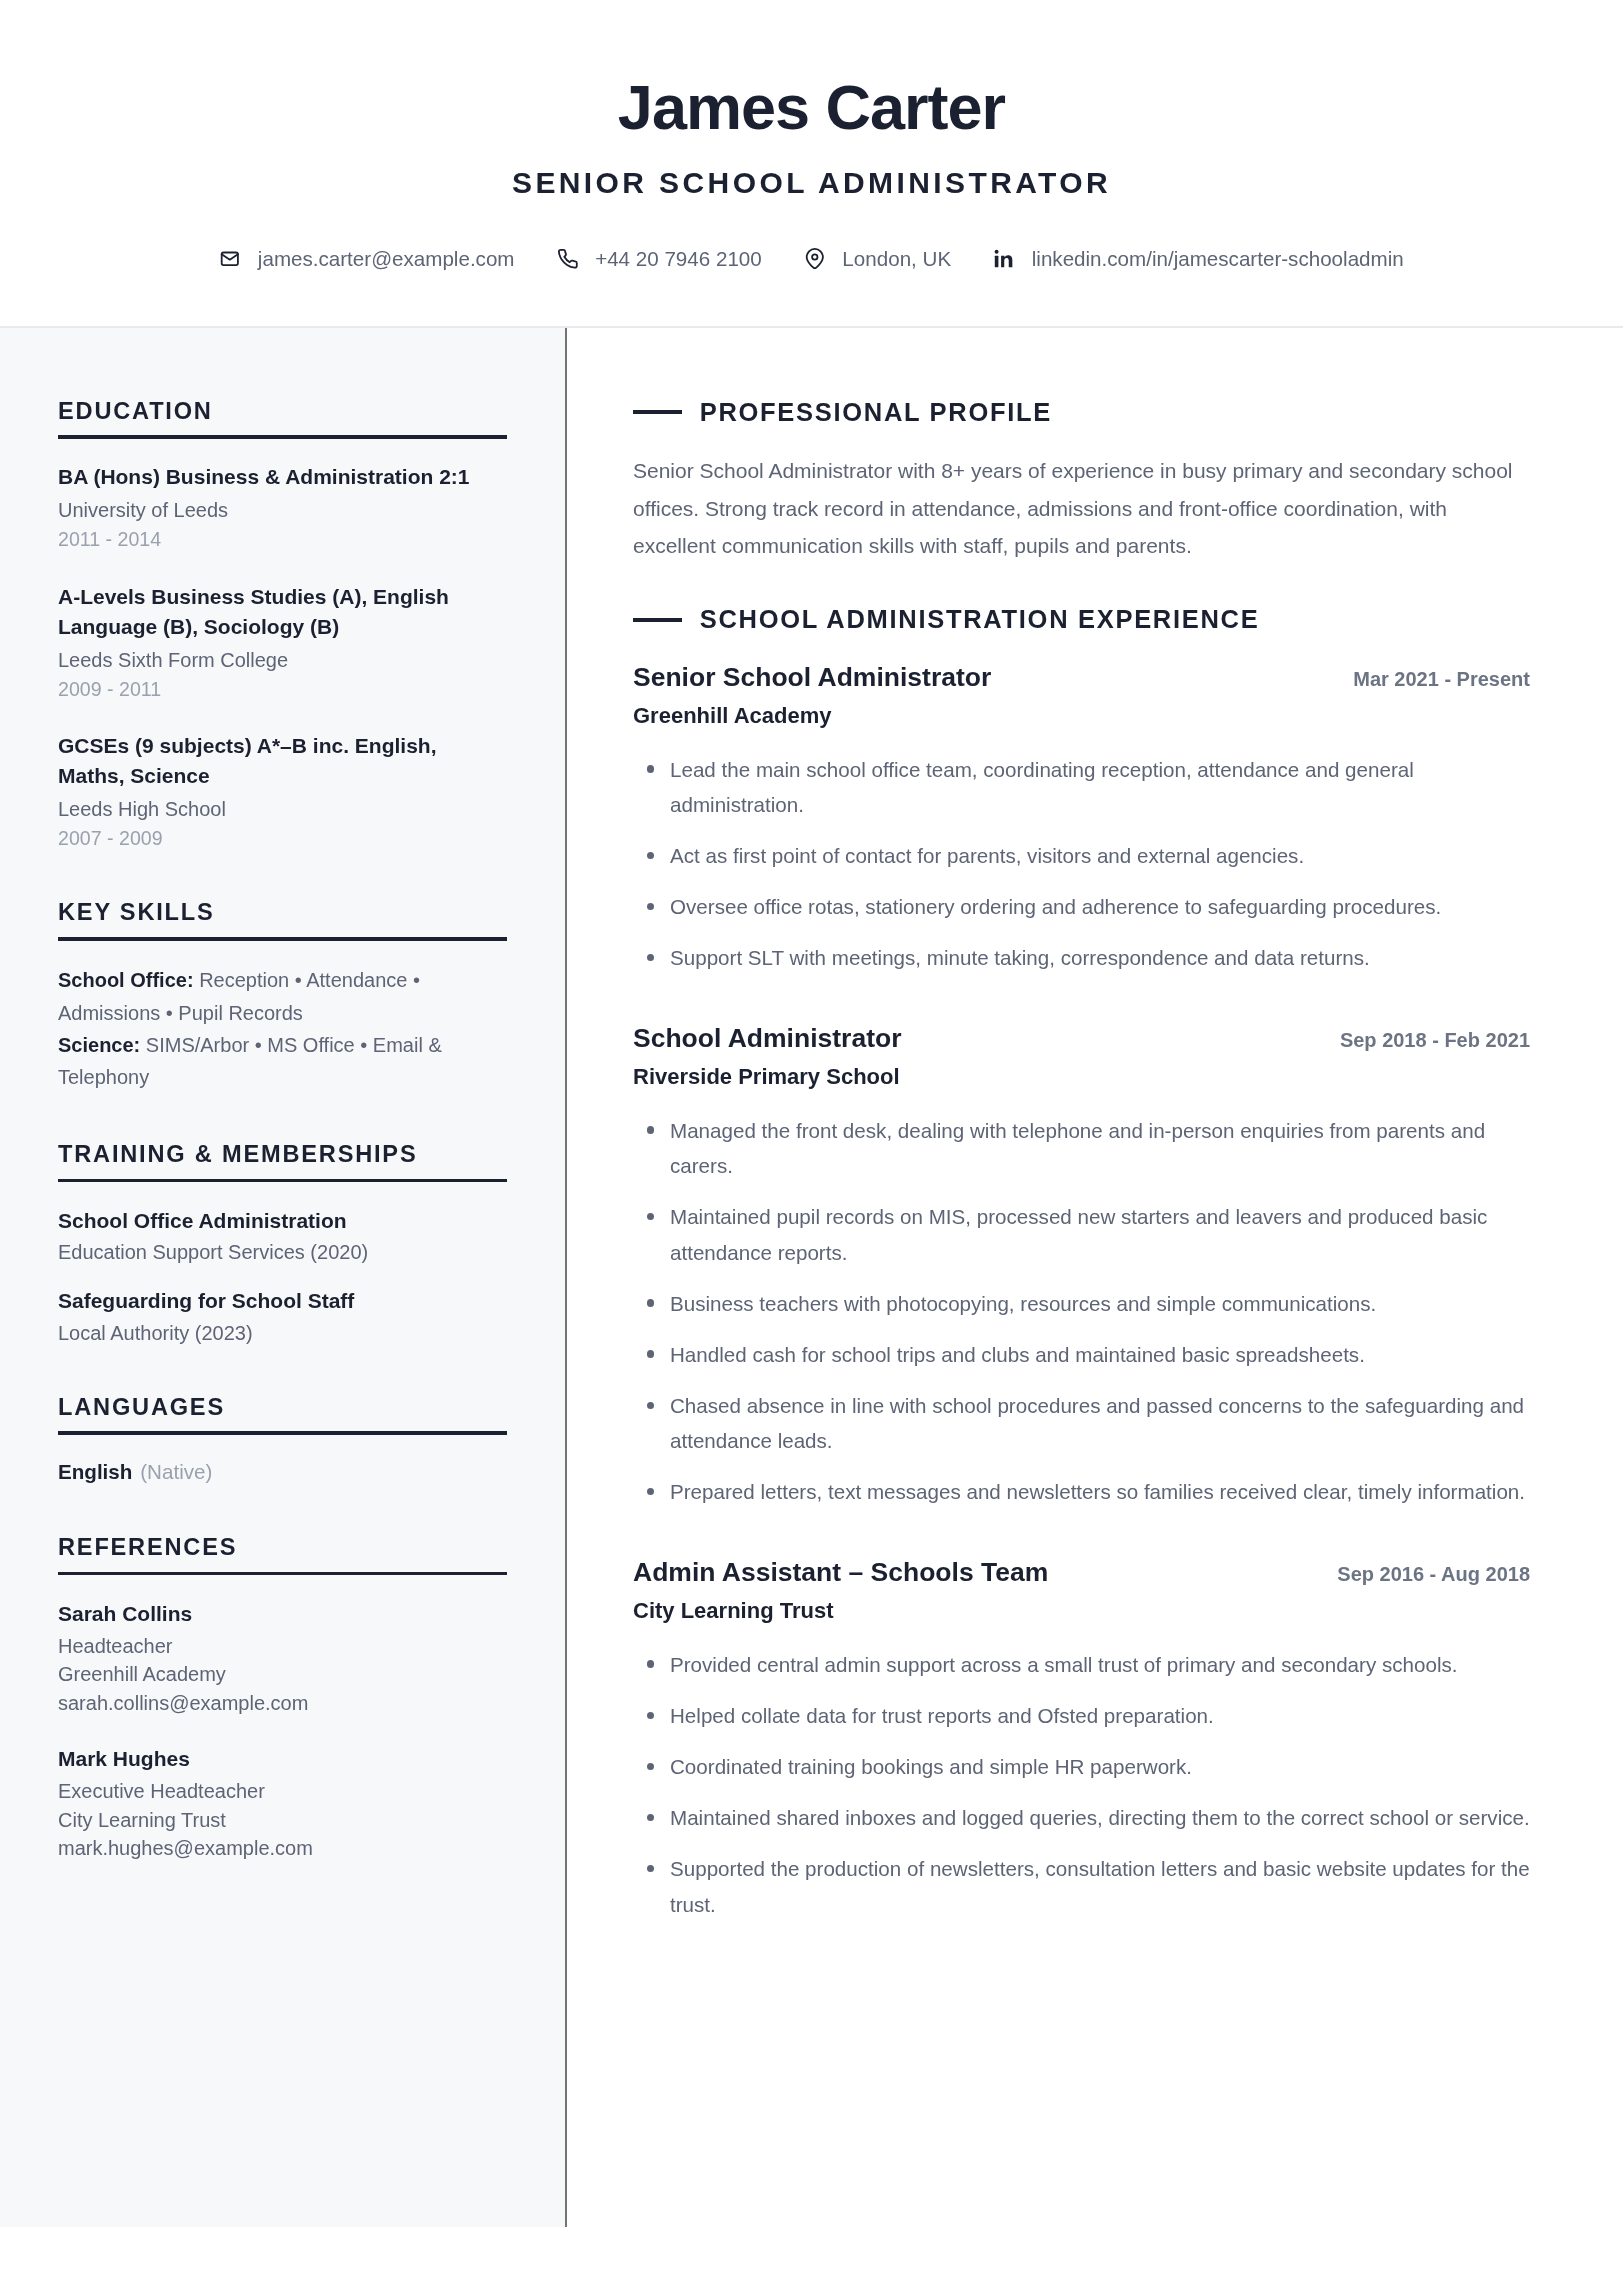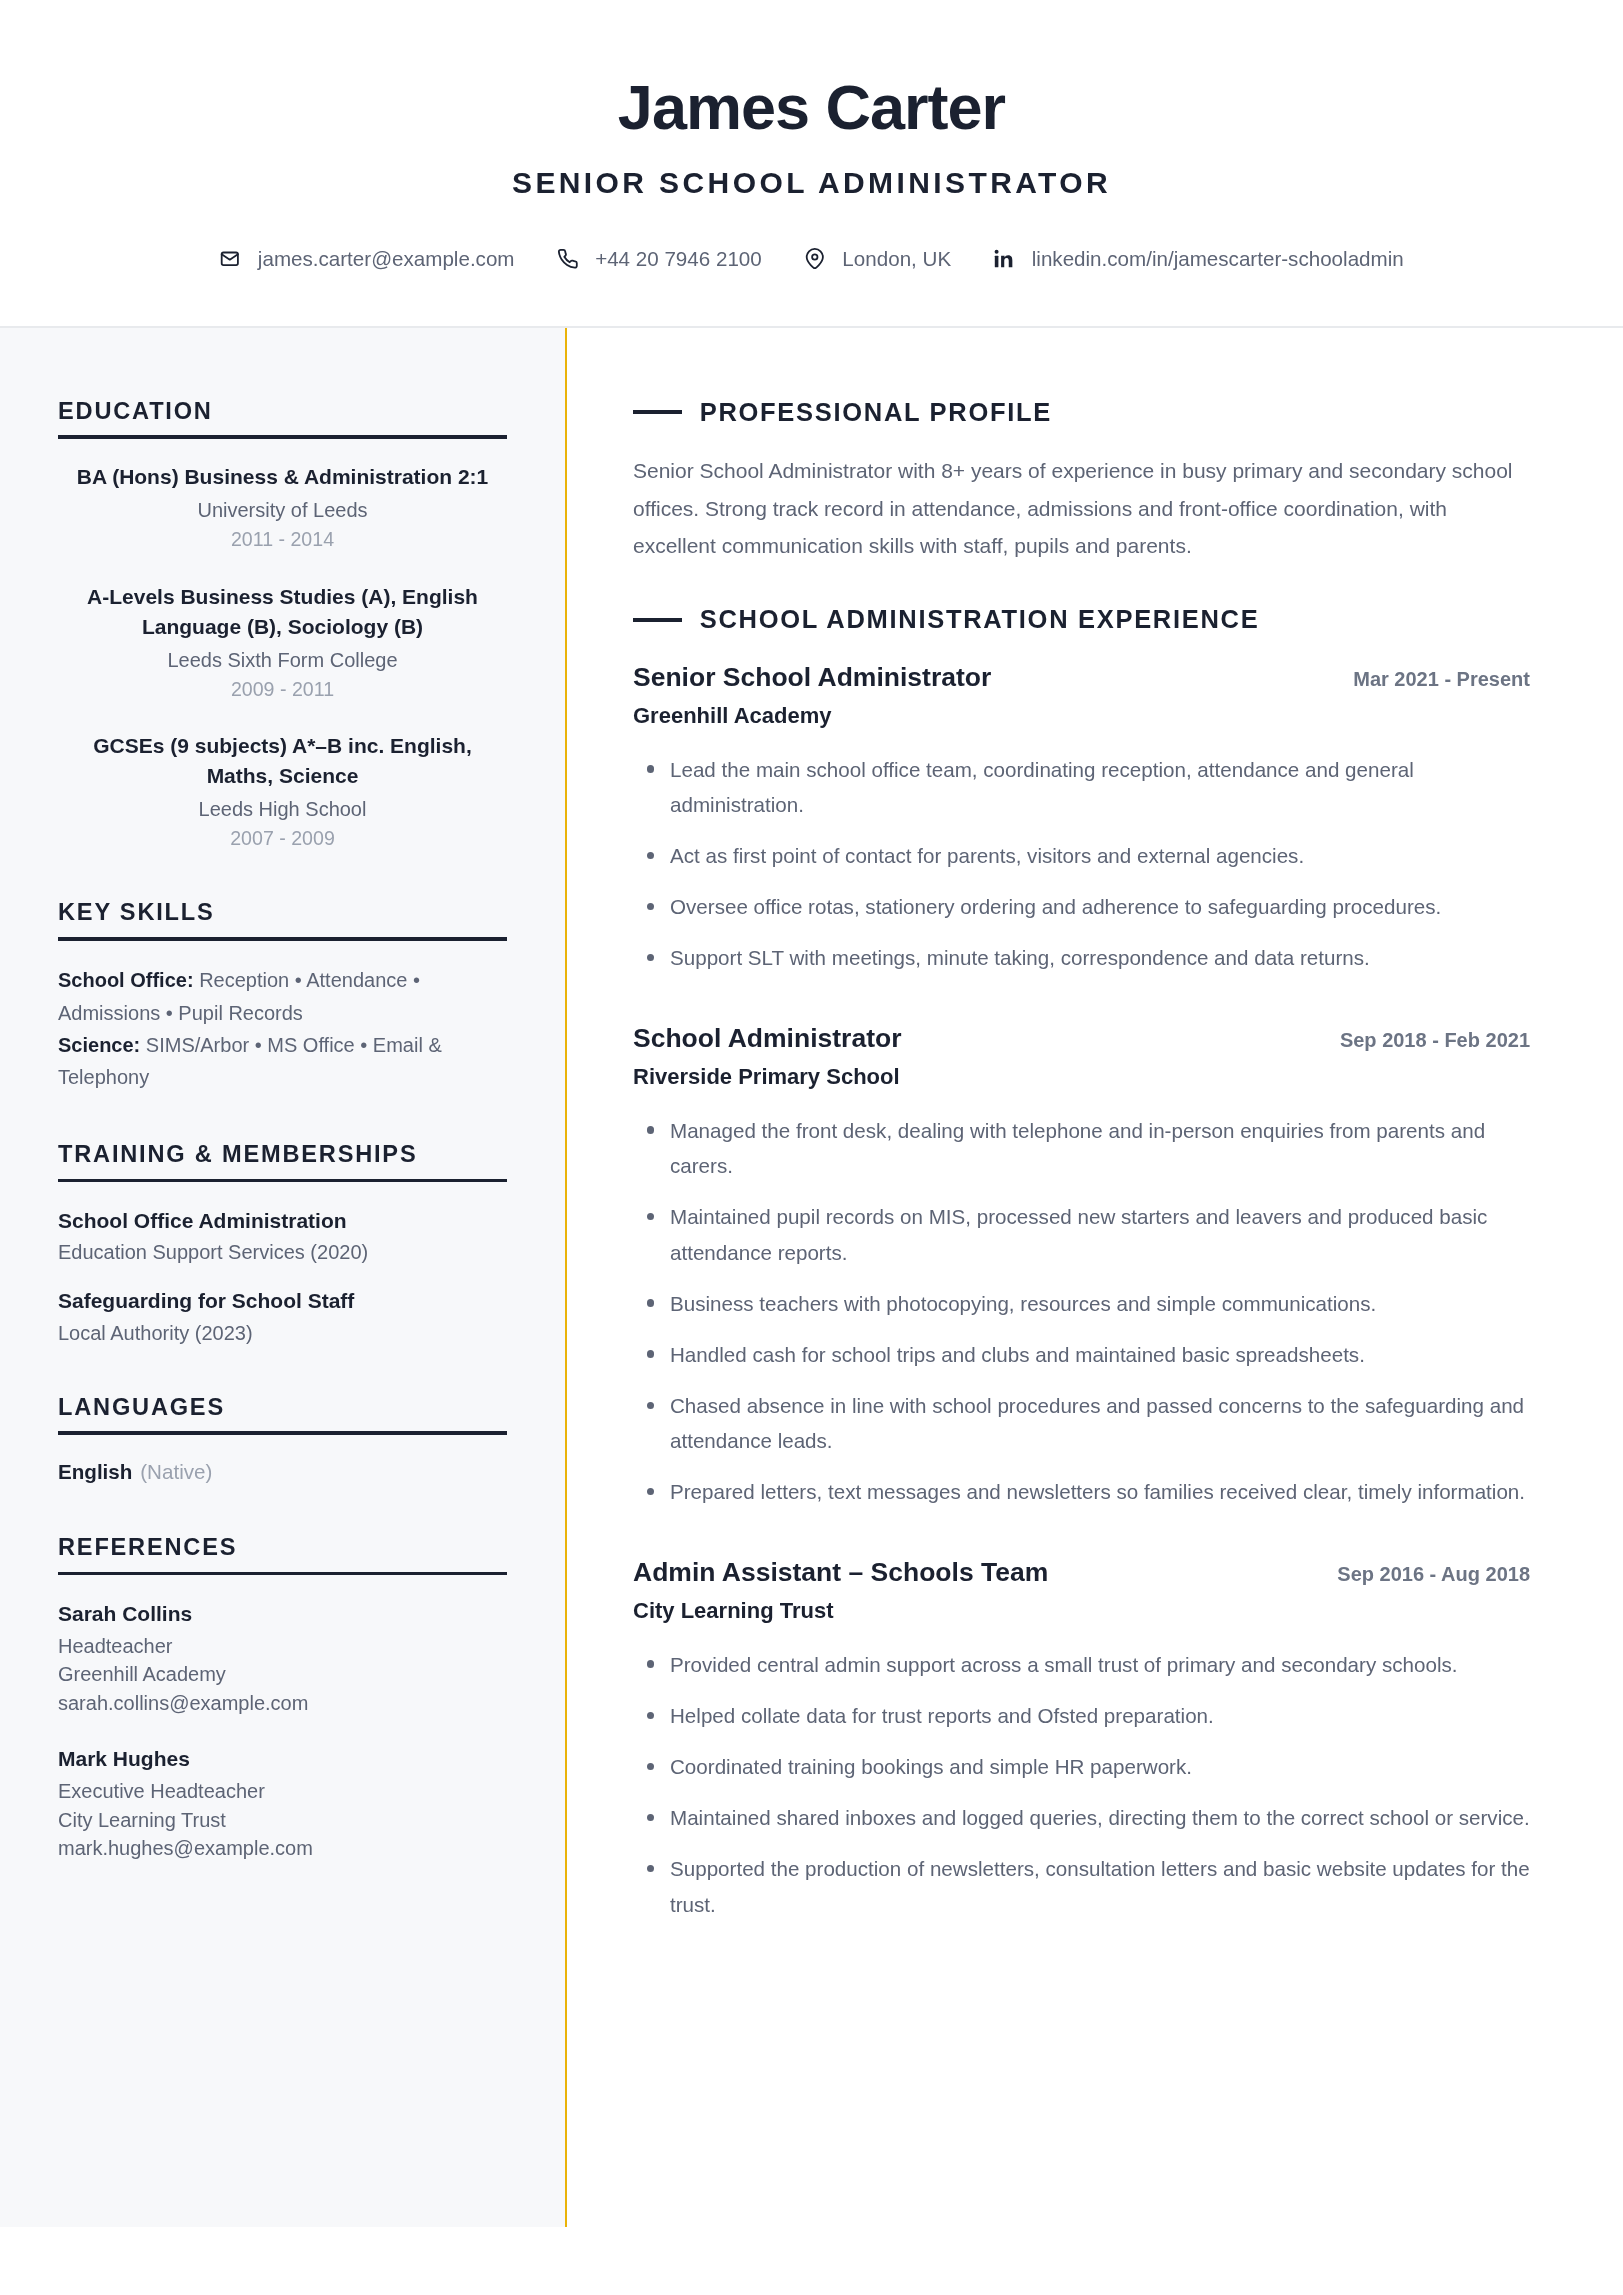--- a/index.html
+++ b/index.html
@@ -53,21 +53,21 @@
   
   .body {
     display: flex;
     align-items: stretch;
     min-height: 1899px;
   }
   .sidebar {
     width: 567px;
     flex: none;
     background: #f7f8fa;
-    border-right: 2px solid #eab308;
+    border-right: 2px solid #737373;
     padding: 70px 58px 59px 58px;
   }
   .main {
     flex: 1;
     background: #ffffff;
     padding: 70px 93px 59px 66px;
   }
 
   
   .side-section { margin-bottom: 47px; }
@@ -77,21 +77,21 @@
     letter-spacing: 1.8px;
     color: #1b2130;
     margin-bottom: 10.8px;
   }
   .side-rule {
     height: 3.4px;
     background: #1b2130;
     width: 100%;
     margin-bottom: 23.6px;
   }
-  .edu-item { margin-bottom: 28.5px; text-align: center; }
+  .edu-item { margin-bottom: 28.5px; }
   .edu-item:last-child { margin-bottom: 0; }
   .edu-degree {
     font-size: 21px;
     font-weight: 700;
     color: #1b2130;
     line-height: 1.42;
     margin-bottom: 3.9px;
   }
   .edu-school {
     font-size: 20px;

